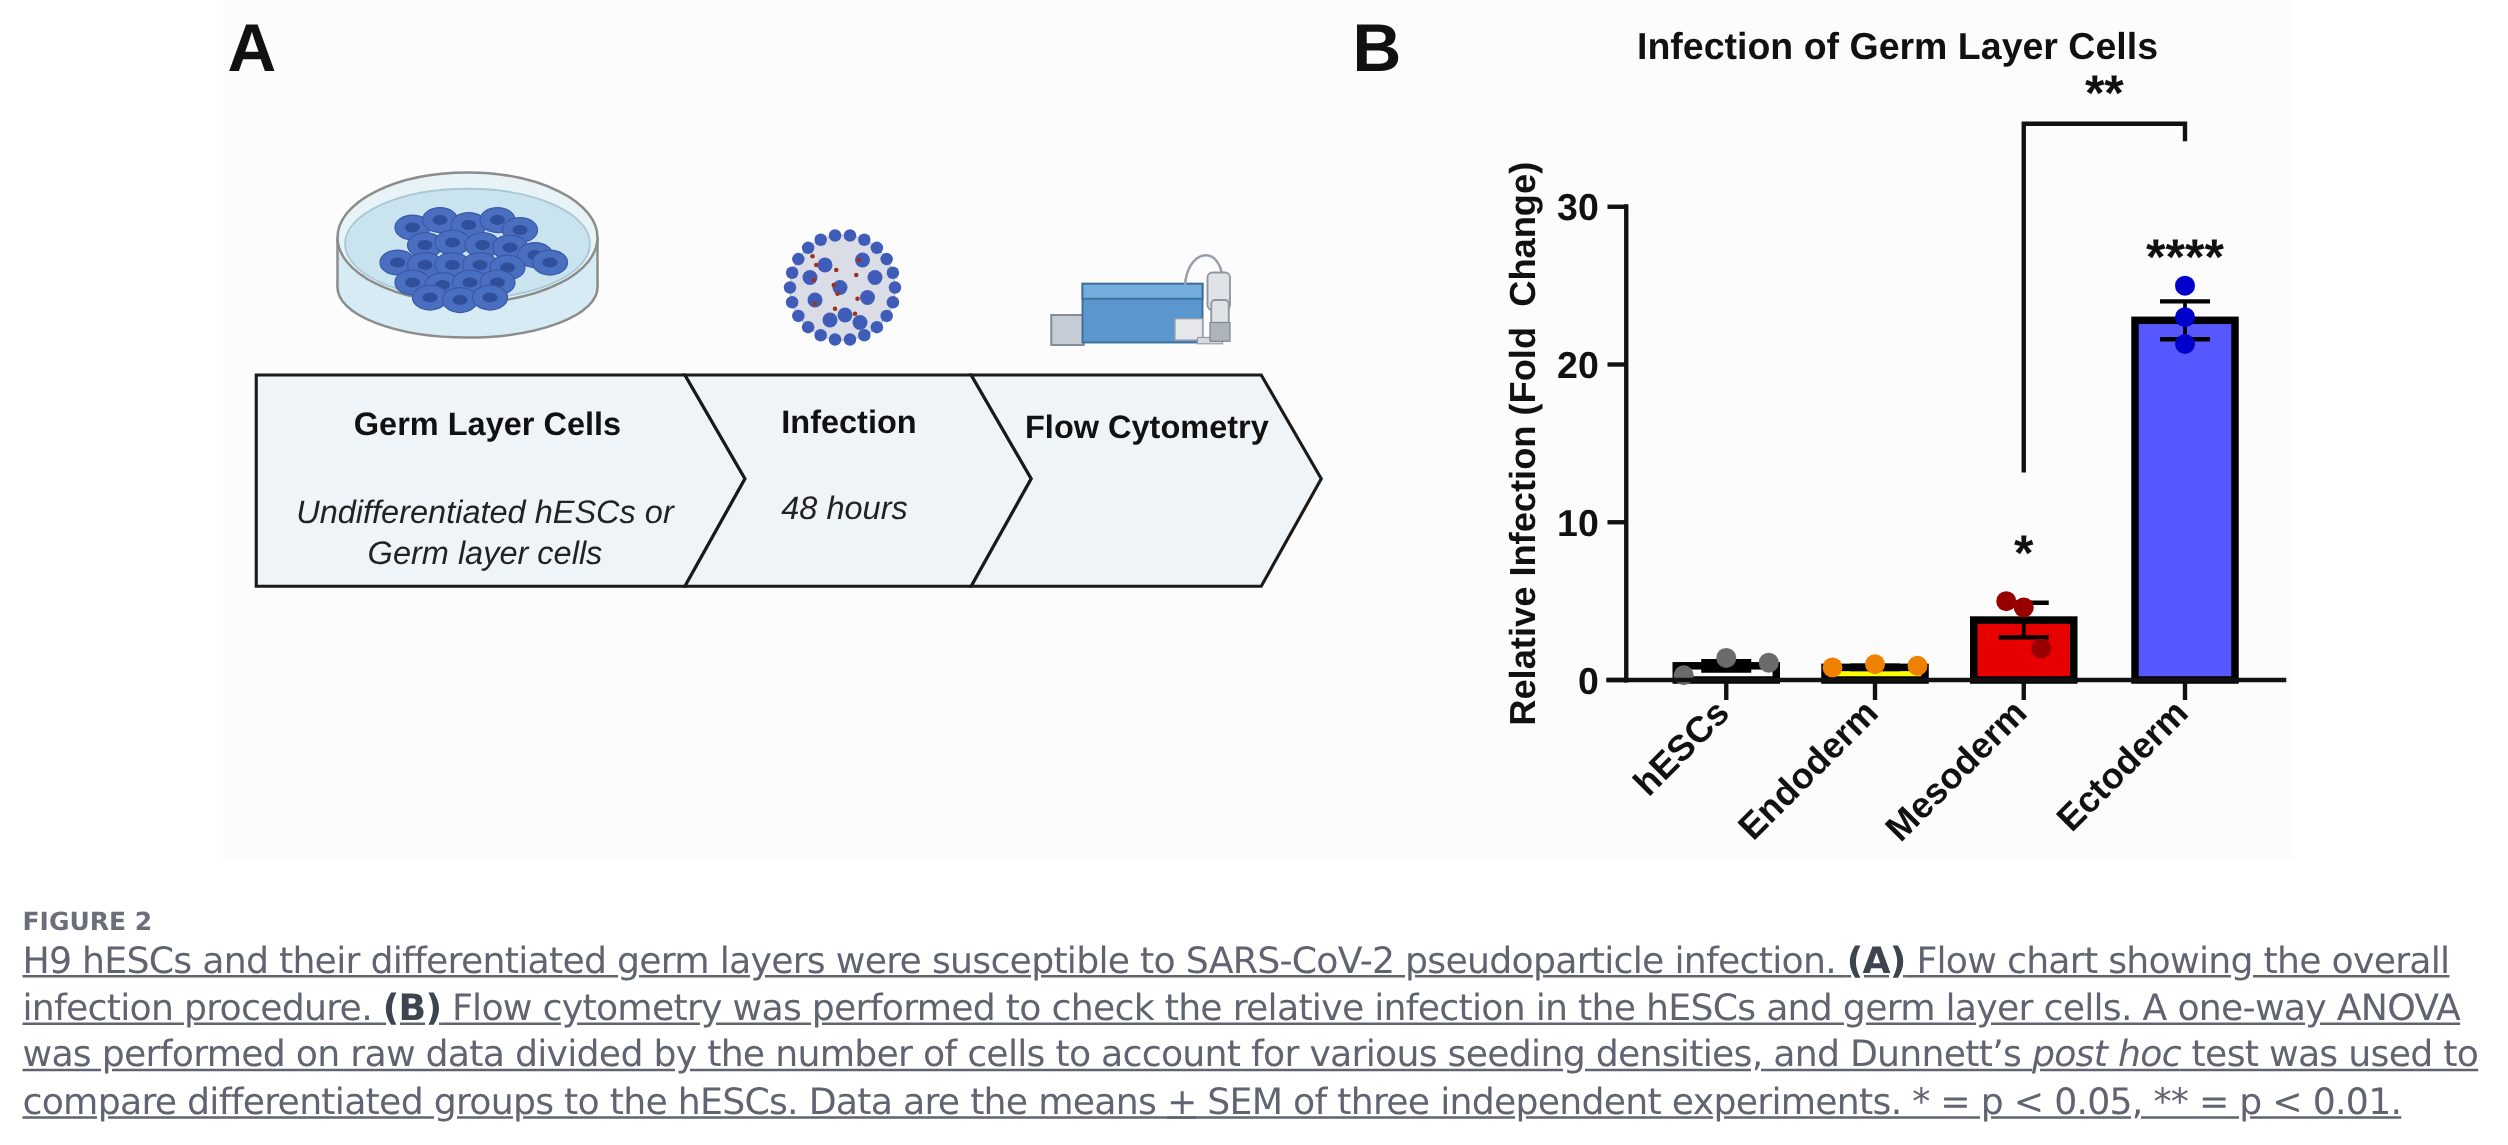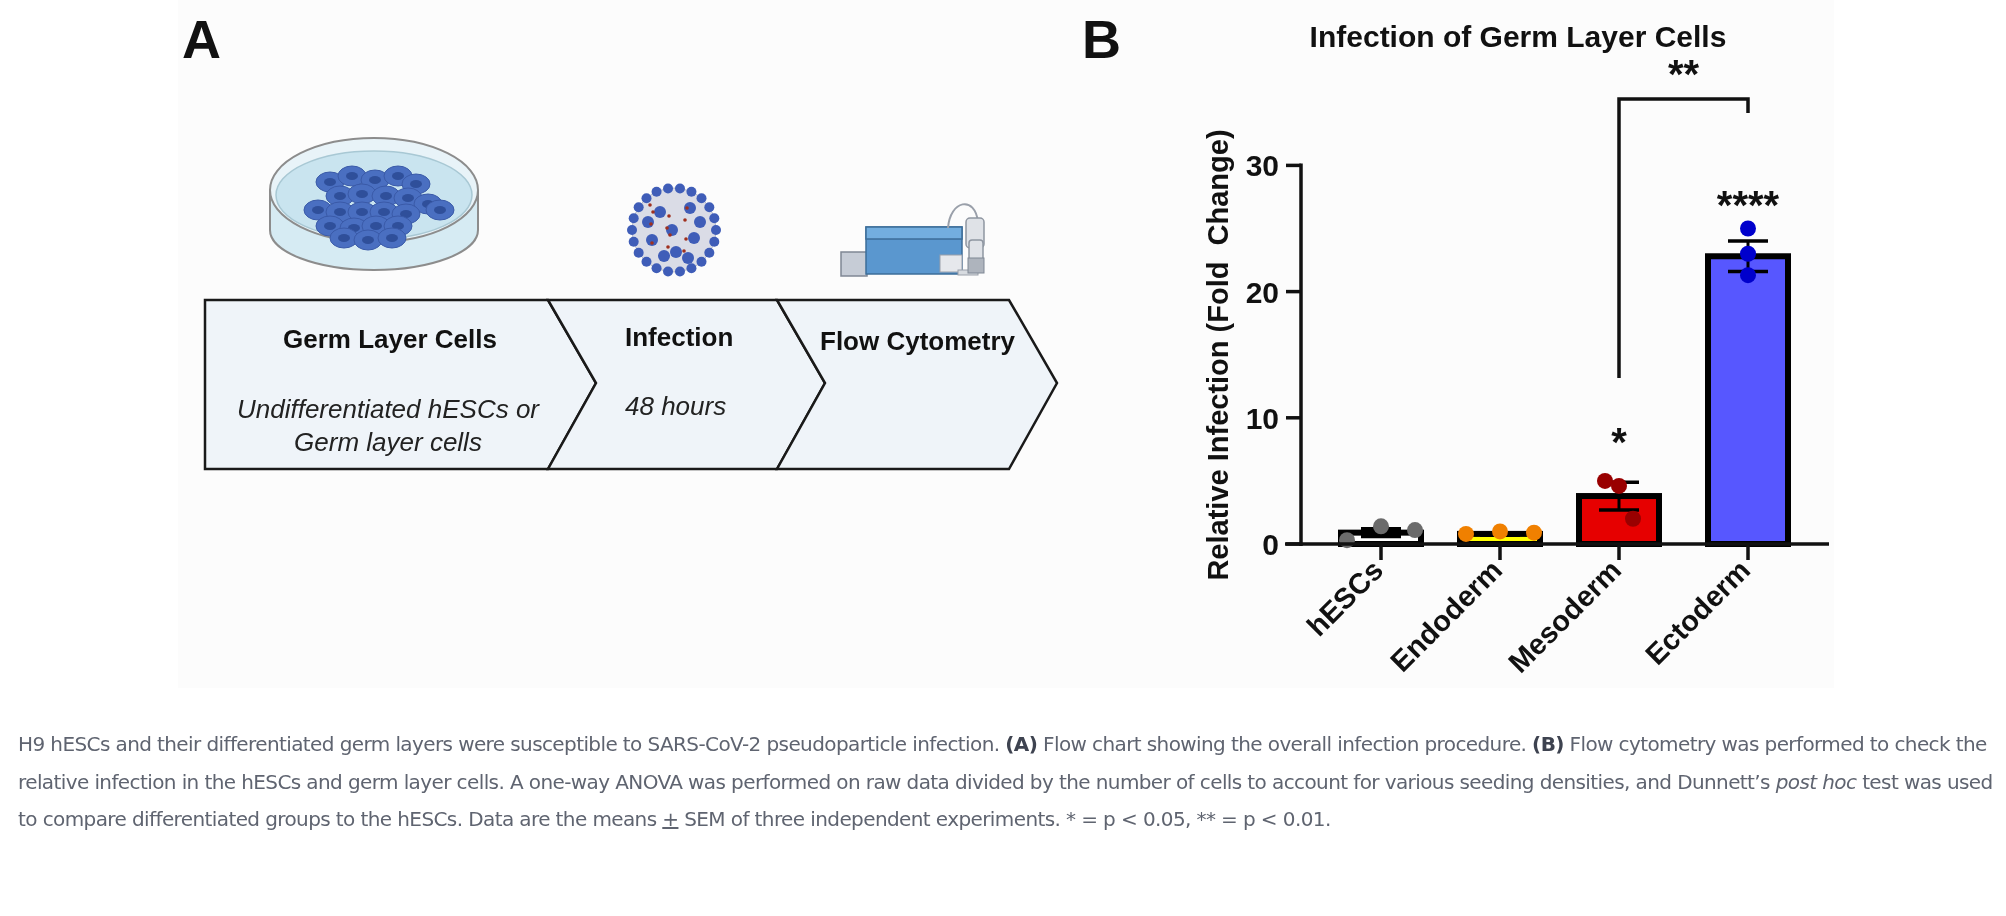--- a/index.html
+++ b/index.html
@@ -3,21 +3,21 @@
 <meta charset="utf-8">
 <style>
   html, body { margin: 0; padding: 0; background: #ffffff; }
   body { width: 2006px; height: 916px; position: relative; overflow: hidden; font-family: "Liberation Sans", sans-serif; }
   .panel-bg { position: absolute; left: 178px; top: 0; width: 1656px; height: 688px; background: #fcfcfc; }
   .panel-letter { position: absolute; font-weight: bold; font-size: 54px; color: #111; font-family: "Liberation Sans", sans-serif; }
   #figA { position: absolute; left: 0; top: 0; width: 1100px; height: 700px; }
   #figB { position: absolute; left: 1100px; top: 0; width: 906px; height: 700px; }
   .caption { position: absolute; left: 18px; top: 725px; width: 1975px; color: #5f6470; font-family: "DejaVu Sans", sans-serif; }
   .caption .fig-label { font-size: 20px; font-weight: bold; letter-spacing: 0px; color: #6a6f7b; }
-  .caption .fig-text { font-size: 20px; line-height: 37.5px; margin-top: 1px; letter-spacing: -0.6px; }
+  .caption .fig-text { font-size: 29px; line-height: 37.5px; margin-top: 1px; letter-spacing: -0.6px; text-decoration: underline; }
   .caption b { color: #3e4350; }
   .pm { text-decoration: underline; }
 </style>
 </head>
 <body>
 
 <div class="panel-bg"></div>
 
 <div class="panel-letter" style="left:182px; top:8px;">A</div>
 
@@ -224,14 +224,15 @@
     </g>
   <g id="xlabels">
       <text transform="translate(1385,572) rotate(-45)" text-anchor="end" font-family="Liberation Sans, sans-serif" font-weight="bold" font-size="29" fill="#111">hESCs</text>
       <text transform="translate(1504,572) rotate(-45)" text-anchor="end" font-family="Liberation Sans, sans-serif" font-weight="bold" font-size="29" fill="#111">Endoderm</text>
       <text transform="translate(1623,572) rotate(-45)" text-anchor="end" font-family="Liberation Sans, sans-serif" font-weight="bold" font-size="29" fill="#111">Mesoderm</text>
       <text transform="translate(1752,572) rotate(-45)" text-anchor="end" font-family="Liberation Sans, sans-serif" font-weight="bold" font-size="29" fill="#111">Ectoderm</text>
     </g>
 </svg>
 
 <div class="caption">
+  <div class="fig-label">FIGURE 2</div>
   <div class="fig-text" id="caption-text"><span>H9 hESCs and their differentiated germ layers were susceptible to SARS-CoV-2 pseudoparticle infection. </span><b>(A)</b><span> Flow chart showing the overall infection procedure. </span><b>(B)</b><span> Flow cytometry was performed to check the relative infection in the hESCs and germ layer cells. A one-way ANOVA was performed on raw data divided by the number of cells to account for various seeding densities, and Dunnett’s </span><i>post hoc</i><span> test was used to compare differentiated groups to the hESCs. Data are the means </span><span class="pm">+</span><span> SEM of three independent experiments. * = p &lt; 0.05, ** = p &lt; 0.01.</span></div>
 </div>
 
 </body></html>

